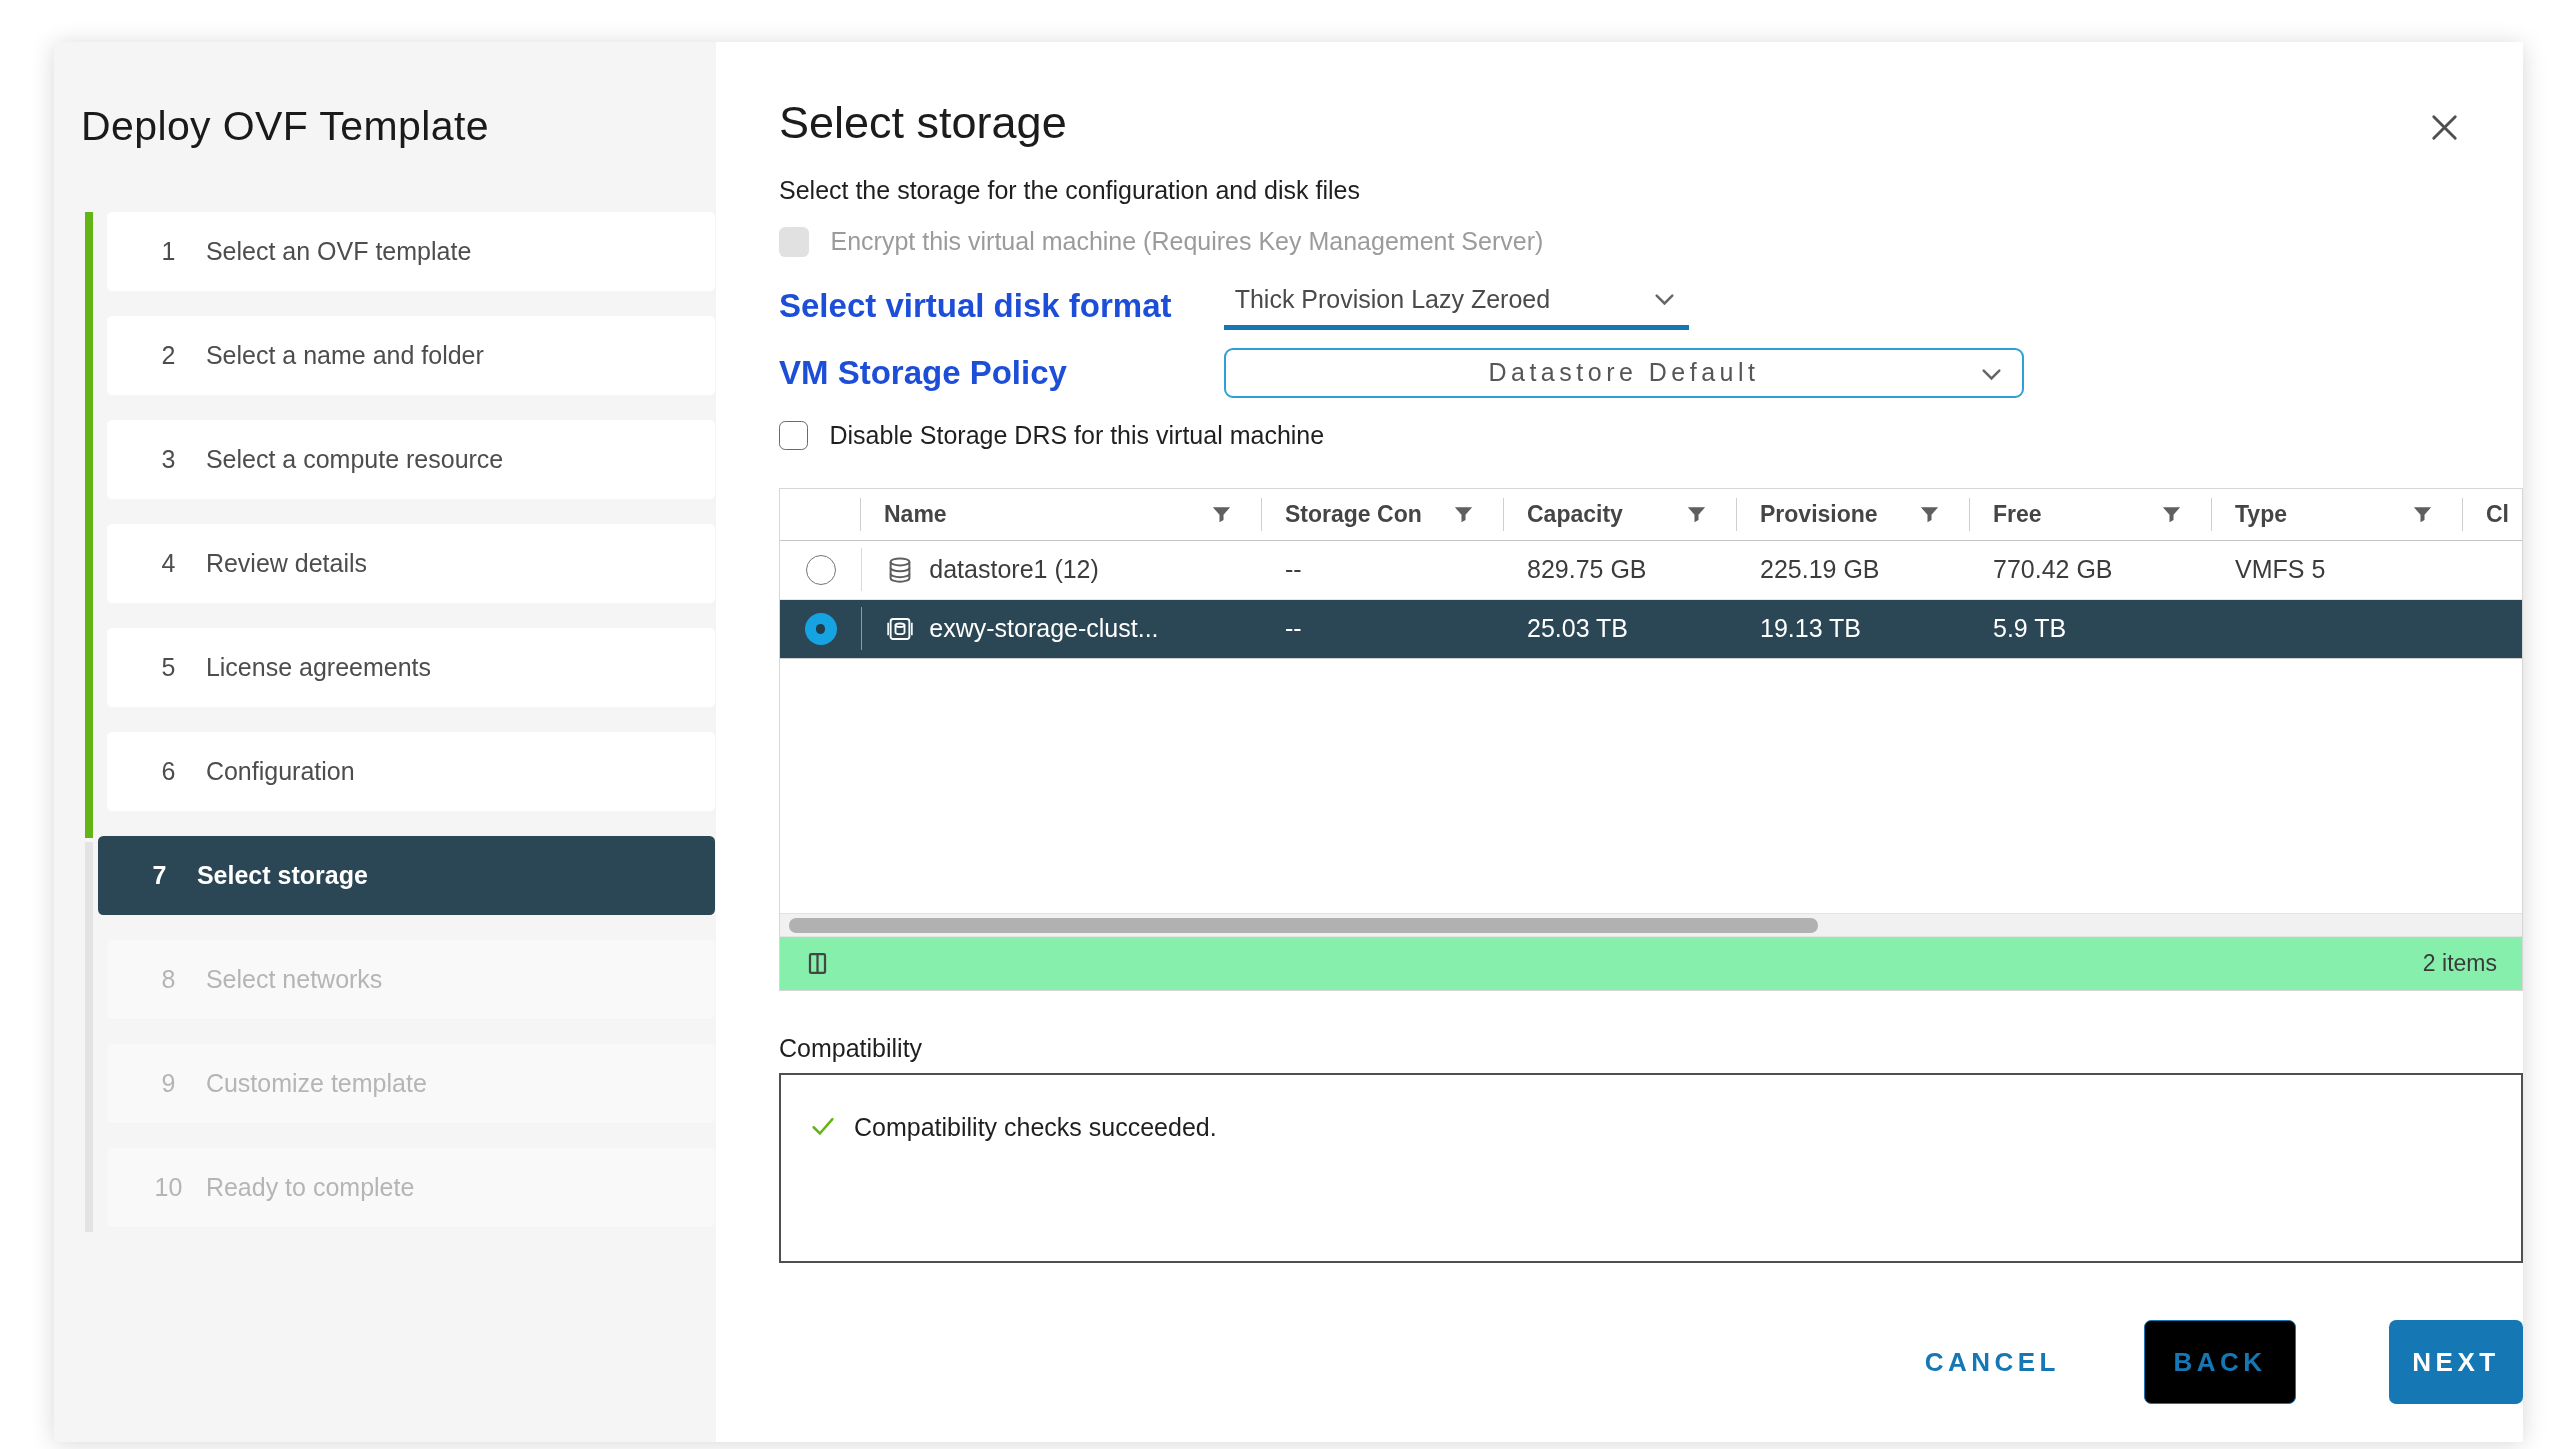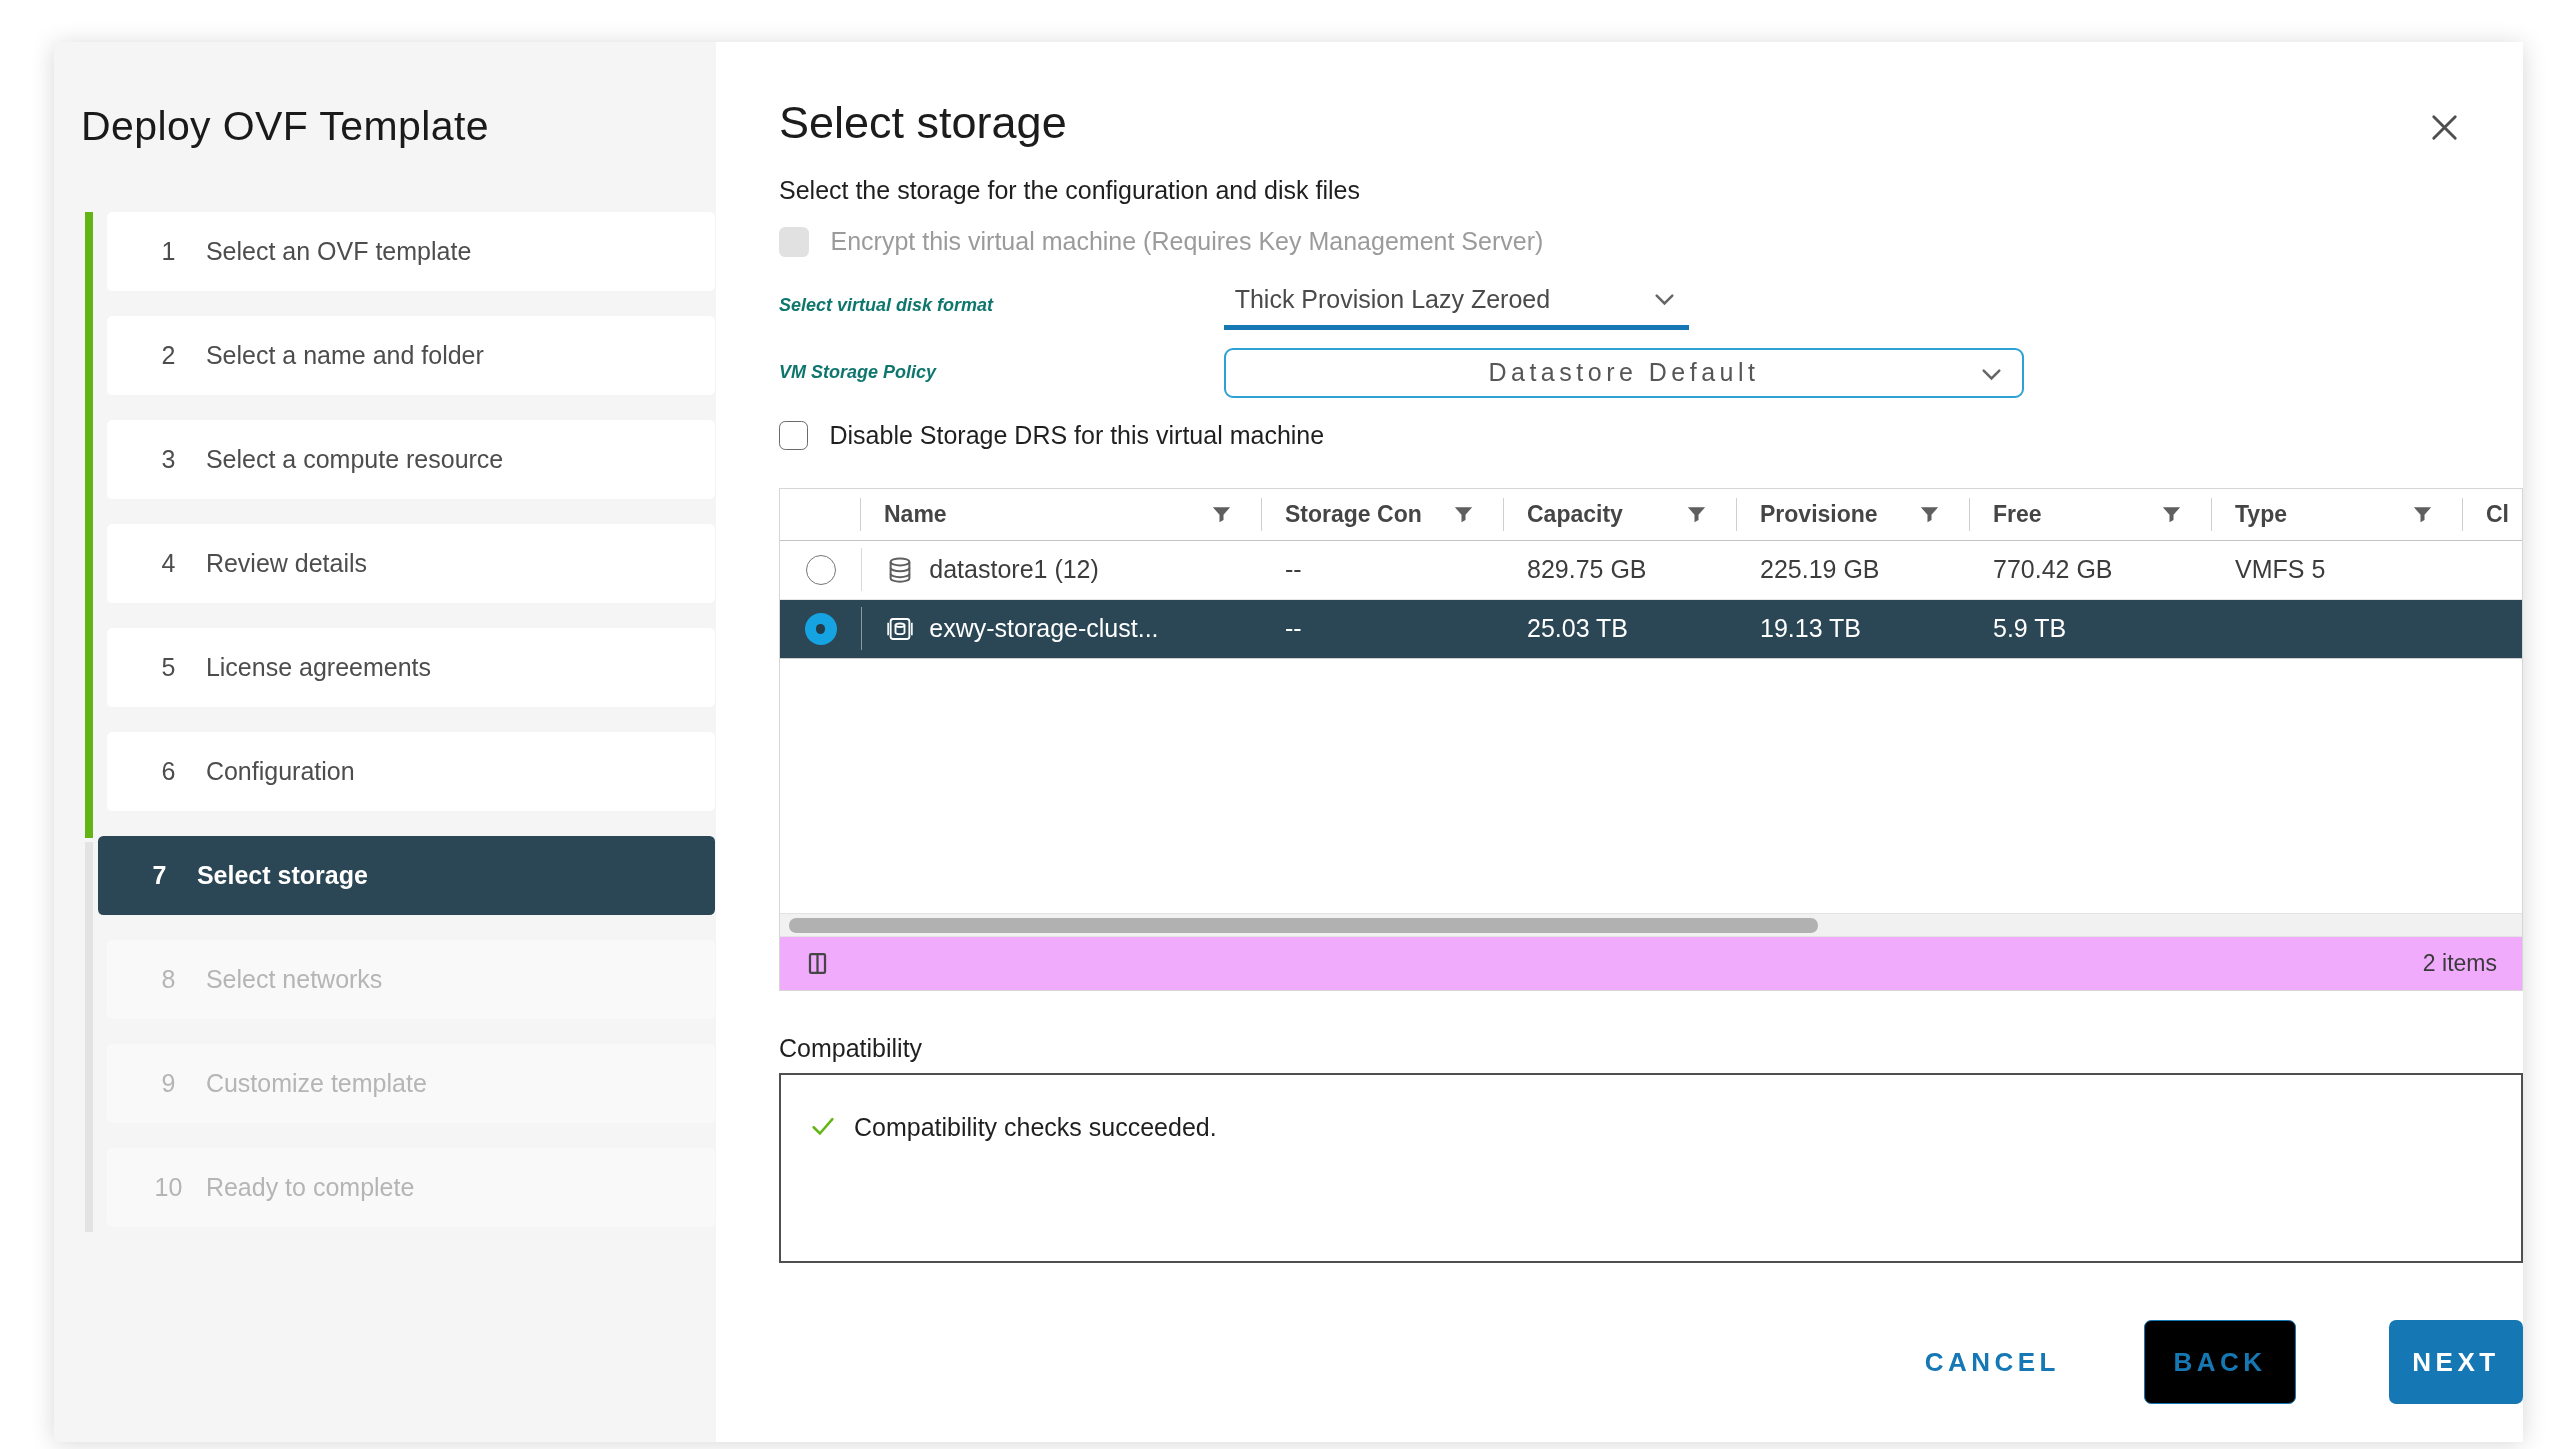--- a/index.html
+++ b/index.html
@@ -43,21 +43,21 @@
   .form-row{display:flex;align-items:center;}
   .row-encrypt{margin-top:21.5px;}
   .checkbox{flex:0 0 auto;}
   .cb-disabled{width:30px;height:30px;background:#e1e1e1;border-radius:6.3px;}
   .cb-enabled{width:29px;height:29px;background:#fff;border:1.8px solid #6a6a6a;border-radius:6.3px;}
   .row-encrypt .form-label-after{margin-left:21.5px;font-size:25px;color:#9b9b9b;}
   .row-format{margin-top:25px;}
   .row-policy{margin-top:18px;}
   .row-drs{margin-top:23px;}
   .row-drs .form-label-after{margin-left:21.5px;font-size:25px;color:var(--text-dark);}
-  .form-label{width:445px;flex:0 0 445px;font-size:18px;font-weight:bold;color:#0f766e;font-style:italic;}
+  .form-label{width:445px;flex:0 0 445px;font-size:33px;font-weight:bold;color:#1d4ed8;}
   .select-underline{width:465px;display:flex;align-items:center;justify-content:space-between;
     padding:3.6px 12.5px 10.7px 10.7px;border-bottom:5.4px solid var(--blue);font-size:25px;color:#4a4a4a;cursor:pointer;}
   .select-box{width:800px;height:50px;border:2.7px solid var(--blue-light);border-radius:9px;
     display:flex;align-items:center;background:#fff;cursor:pointer;position:relative;}
   .select-box .value{flex:1;text-align:center;font-size:25px;color:#565656;letter-spacing:4.5px;}
   .select-box .chev{position:absolute;right:18px;top:12.5px;}
   .chev svg{display:block;}
 
   
   .grid-table{margin-top:38px;width:1744px;border:0.9px solid #d6d6d6;background:#fff;}
@@ -76,21 +76,21 @@
   .radio{width:30px;height:30px;border-radius:50%;border:1.8px solid #767676;background:#fff;}
   .radio-checked{width:32px;height:32px;border-radius:50%;background:var(--blue-radio);border:none;
     display:flex;align-items:center;justify-content:center;}
   .radio-checked .dot{width:9.8px;height:9.8px;border-radius:50%;background:#223c49;}
   .row-icon{margin-right:14.3px;flex:0 0 auto;display:flex;}
   .trow.selected{background:var(--slate);color:#fff;border-bottom:0.9px solid #cfcfcf;}
   .trow.selected .td-name{border-left:0.9px solid rgba(255,255,255,.45);}
   .hscroll{height:23px;background:#f1f1f1;border-top:0.9px solid #e3e3e3;position:relative;}
   .hthumb{position:absolute;left:9px;top:4.5px;width:1029px;height:14.3px;border-radius:7.2px;background:#b1b1b1;cursor:grab;}
   .tfoot{height:54px;display:flex;align-items:center;justify-content:space-between;
-    padding:8px 25px;background:#f0abfc;border-top:0.9px solid #e3e3e3;}
+    padding:8px 25px;background:#86efac;border-top:0.9px solid #e3e3e3;}
   .items-count{font-size:23px;color:#3a3a3a;}
   .colmgr{cursor:pointer;display:flex;}
 
   
   .compat-label{margin-top:43px;font-size:25px;color:var(--text-dark);}
   .compat-box{margin-top:10.7px;width:1744px;height:190px;border:2.7px solid #4f4f4f;background:#fff;padding:36px 27px;}
   .compat-row{display:flex;align-items:center;}
   .compat-msg{margin-left:16px;font-size:25px;color:var(--text-dark);}
 
   

